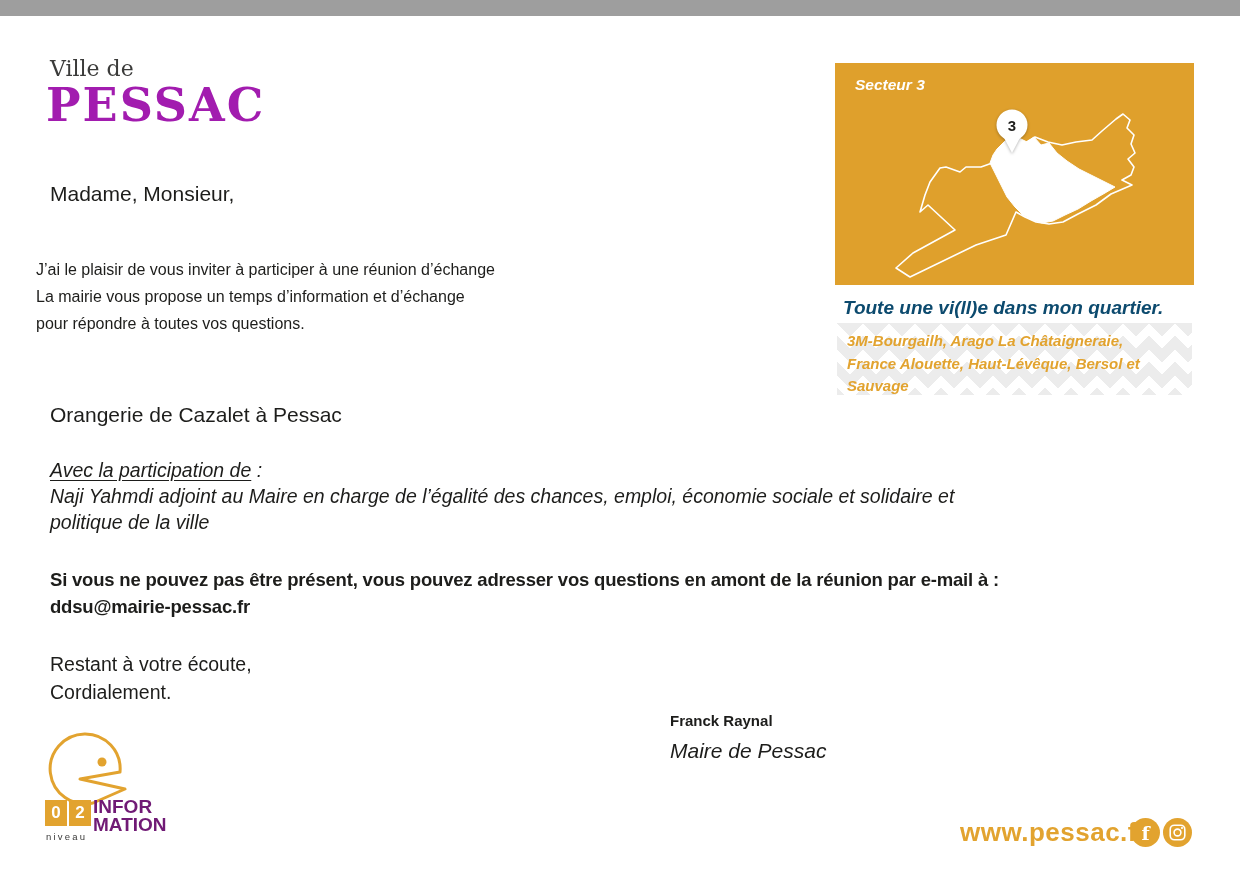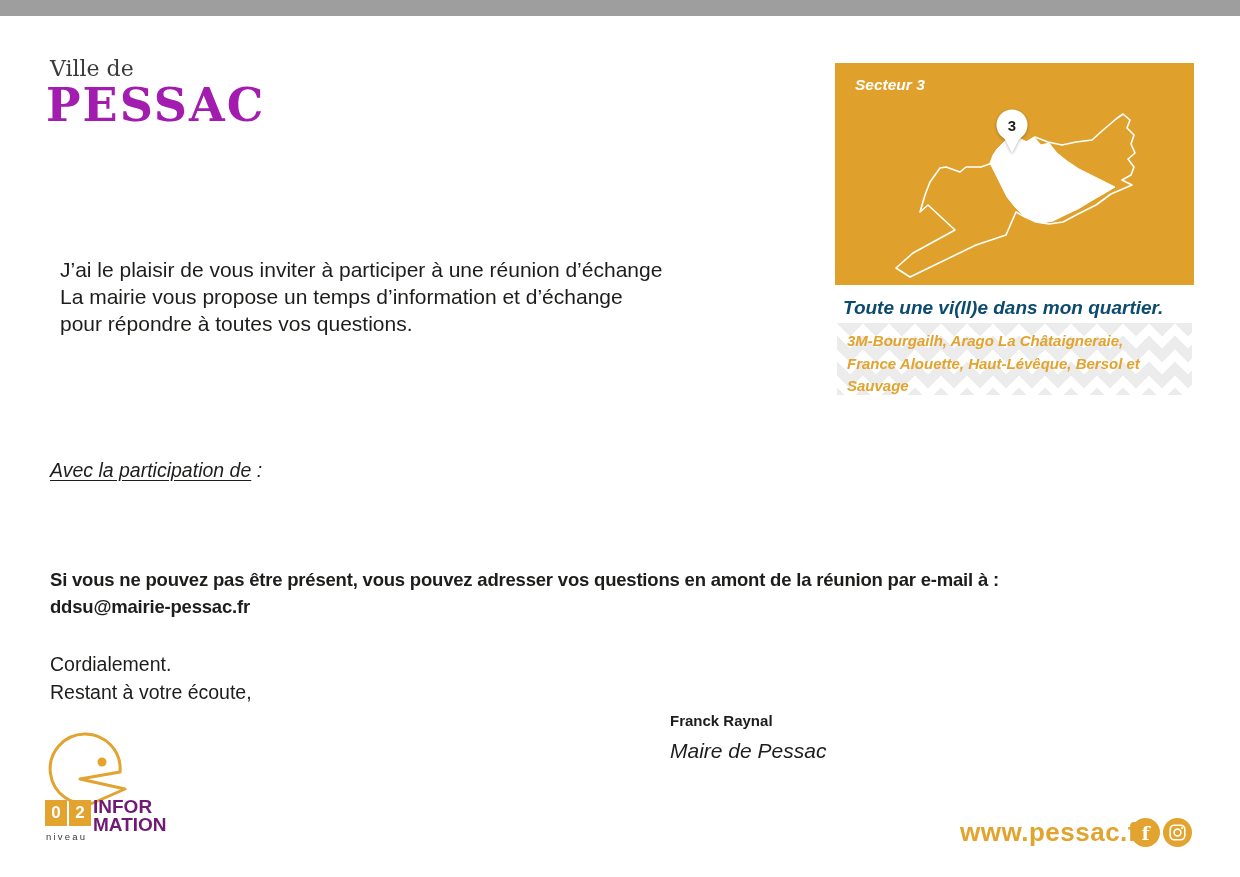--- a/index.html
+++ b/index.html
@@ -11,21 +11,21 @@
   }
   .abs { position:absolute; }
 
   
   .ville-de { left:50px; top:40px; font-family:"DejaVu Serif", serif; font-size:22px; color:#3b3b3a; }
   .pessac   { left:46px; top:62px; font-family:"DejaVu Serif", serif; font-size:46px; font-weight:700;
               color:#a21caf; letter-spacing:2px; }
 
   
   .salutation { left:50px; top:166px; font-size:21px; }
-  .intro      { left:60px; top:240px; font-size:21px; line-height:27px; }
+  .intro      { left:36px; top:240px; font-size:16px; line-height:27px; }
   .event-date { left:48px; top:352px; font-size:27px; font-weight:800; letter-spacing:-0.3px; }
   .event-place{ left:50px; top:387px; font-size:21px; }
   .participation-label { left:50px; top:443px; font-size:19.5px; font-style:italic; }
   .participation-label .und { text-decoration:underline; text-underline-offset:3px; }
   .participation-lines { left:50px; top:468px; font-size:19.5px; font-style:italic; line-height:25.5px; }
   .contact    { left:50px; top:550px; font-size:18.5px; font-weight:bold; line-height:27px; letter-spacing:-0.2px; }
   .closing    { left:50px; top:635px; font-size:19.5px; line-height:27.5px; }
   .sig-name   { left:670px; top:696px; font-size:15px; font-weight:bold; }
   .sig-title  { left:670px; top:723px; font-size:21px; font-style:italic; }
 
@@ -97,39 +97,45 @@
     <div class="sector-label">Secteur 3</div>
   </div>
 
   <div class="abs tagline">Toute une vi(ll)e dans mon quartier.</div>
   <div class="abs districts">
     <div>3M-Bourgailh, Arago La Châtaigneraie,</div>
     <div>France Alouette, Haut-Lévêque, Bersol et</div>
     <div>Sauvage</div>
   </div>
 
+  <div class="abs salutation">Madame, Monsieur,</div>
 
   <div class="abs intro">
     <div>J’ai le plaisir de vous inviter à participer à une réunion d’échange</div>
     <div>La mairie vous propose un temps d’information et d’échange</div>
     <div>pour répondre à toutes vos questions.</div>
   </div>
 
+  <div class="abs event-place">Orangerie de Cazalet à Pessac</div>
 
   <div class="abs participation-label"><span class="und">Avec la participation de</span><span> :</span></div>
 
+  <div class="abs participation-lines">
+    <div>Naji Yahmdi adjoint au Maire en charge de l’égalité des chances, emploi, économie sociale et solidaire et</div>
+    <div>politique de la ville</div>
+  </div>
 
   <div class="abs contact">
     <div>Si vous ne pouvez pas être présent, vous pouvez adresser vos questions en amont de la réunion par e-mail à :</div>
     <div>ddsu@mairie-pessac.fr</div>
   </div>
 
   <div class="abs closing">
+    <div>Restant à votre écoute,</div>
     <div>Cordialement.</div>
-    <div>Restant à votre écoute,</div>
   </div>
 
   <div class="abs sig-name">Franck Raynal</div>
   <div class="abs sig-title">Maire de Pessac</div>
 
   <div class="abs info-logo">
     <svg class="info-head" width="95" height="85" viewBox="0 0 95 85">
       <path d="M 80,46 A 35 35 0 1 0 53,77 L 85,63 L 40,53 Z" fill="none" stroke="#e2a32f" stroke-width="3" stroke-linejoin="round"></path>
       <circle cx="62" cy="36" r="4.5" fill="#e2a32f"></circle>
     </svg>

